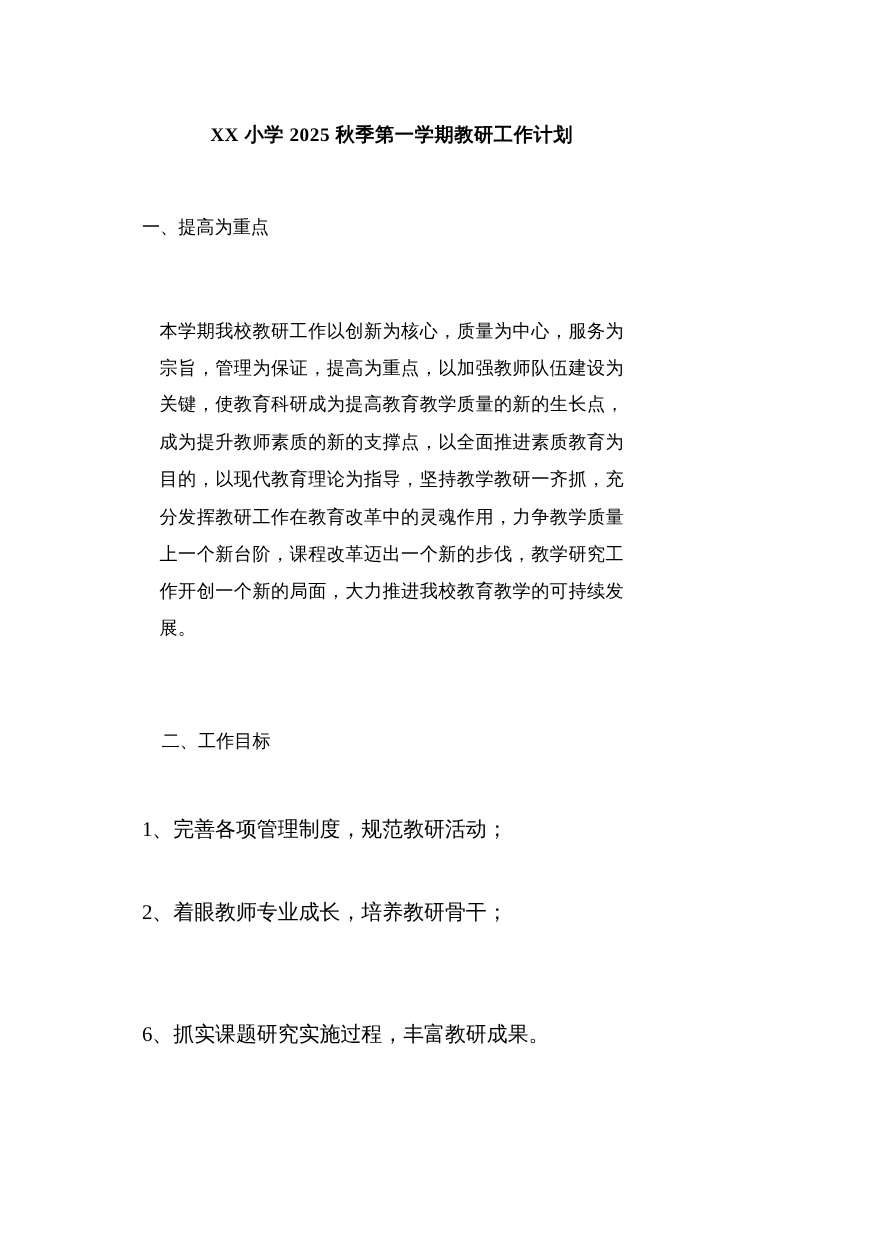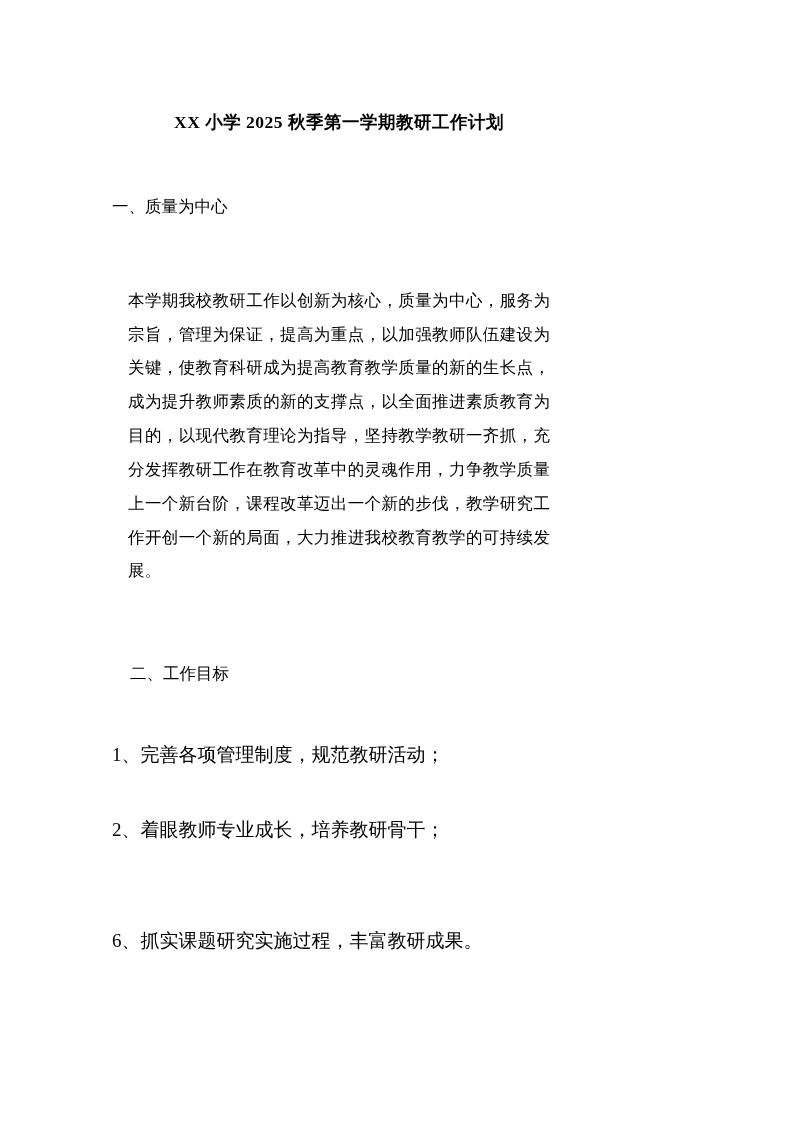--- a/index.html
+++ b/index.html
@@ -10,21 +10,21 @@
   body {
     width: 793px;
     height: 1122px;
     font-family: "Liberation Serif", "DejaVu Serif", serif;
     color: #000000;
     position: relative;
     overflow: hidden;
   }
   .page {
     position: absolute;
-    left: 0;
+    left: 17px;
     top: 0;
     width: 678px;
     height: 1122px;
     box-sizing: border-box;
     padding: 100px 112px 60px 112px;
   }
   .doc-title {
     font-size: 17.5px;
     font-weight: bold;
     text-align: center;
@@ -58,21 +58,21 @@
 </style>
 </head>
 <body>
 
 <div class="page">
 
   <div class="doc-title">XX 小学 2025 秋季第一学期教研工作计划</div>
 
   <div class="spacer-lg"></div>
 
-  <div class="heading indent-1">一、质量为中心</div>
+  <div class="heading indent-1">一、提高为重点</div>
 
   <div class="spacer-md"></div>
 
   <div class="para">本学期我校教研工作以创新为核心，质量为中心，服务为宗旨，管理为保证，提高为重点，以加强教师队伍建设为关键，使教育科研成为提高教育教学质量的新的生长点，成为提升教师素质的新的支撑点，以全面推进素质教育为目的，以现代教育理论为指导，坚持教学教研一齐抓，充分发挥教研工作在教育改革中的灵魂作用，力争教学质量上一个新台阶，课程改革迈出一个新的步伐，教学研究工作开创一个新的局面，大力推进我校教育教学的可持续发展。</div>
 
   <div class="spacer-lg"></div>
 
   <div class="heading indent-2">二、工作目标</div>
 
   <div class="spacer-md"></div>

